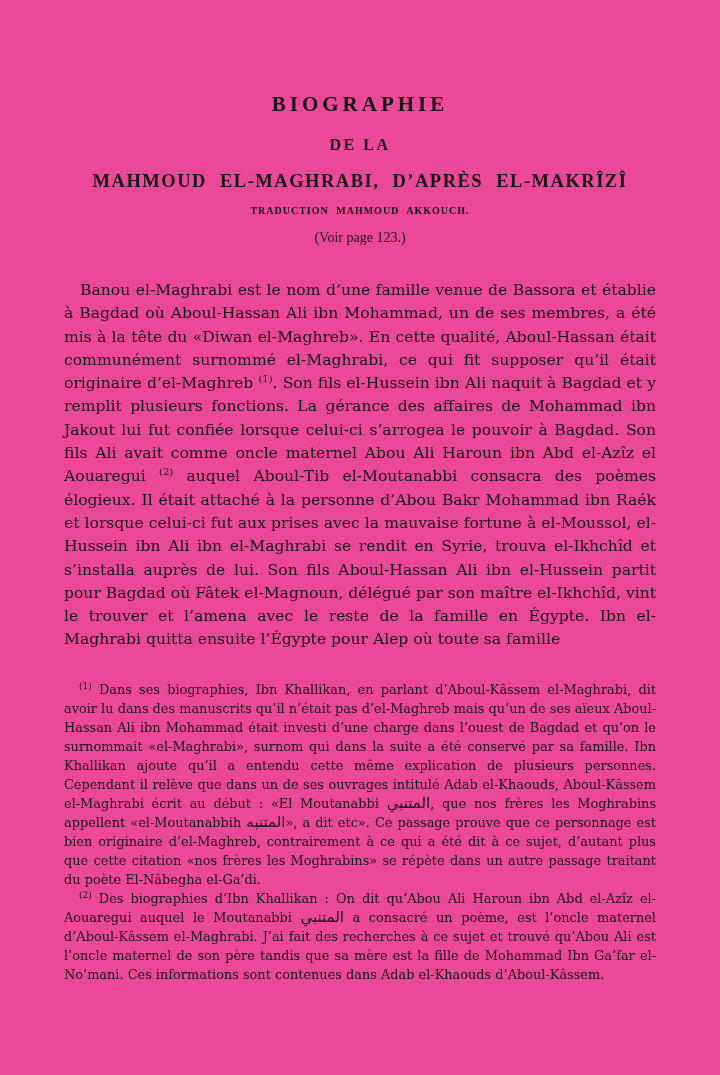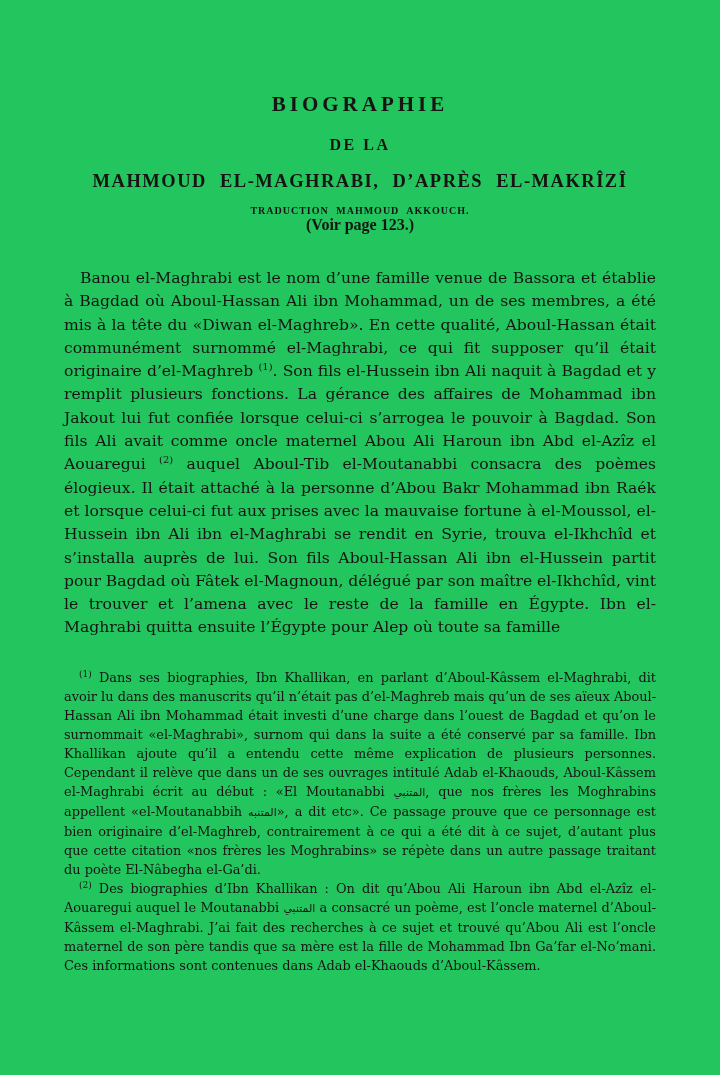--- a/index.html
+++ b/index.html
@@ -6,21 +6,21 @@
   body {
     width: 720px;
     height: 1075px;
     background: #f4f4f2;
     font-family: "Liberation Serif", "DejaVu Serif", serif;
   }
   .page {
     position: relative;
     width: 720px;
     height: 1075px;
-    background: #22c55e;
+    background: #ec4899;
     color: #161513;
     overflow: hidden;
     box-sizing: border-box;
     padding: 92px 64px 0 64px;
   }
   .heading-block { text-align: center; }
   .main-title {
     font-size: 21px;
     font-weight: bold;
     letter-spacing: 4px;
@@ -40,22 +40,23 @@
     margin-top: 17px;
   }
   .traduction-line {
     font-size: 10px;
     font-weight: bold;
     letter-spacing: 1px;
     word-spacing: 4px;
     margin-top: 13px;
   }
   .voir-page {
-    font-size: 16px;
-    font-weight: bold;
+    font-size: 14px;
+    font-weight: normal;
+    margin-top: 14px;
   }
   .body-paragraph {
     margin-top: 33px;
     font-size: 15.6px;
     line-height: 23.3px;
     text-align: justify;
     text-indent: 16px;
     font-family: "DejaVu Serif", "Liberation Serif", serif;
   }
   .footnote-ref {
@@ -72,21 +73,21 @@
   }
   .footnote { text-indent: 15px; margin: 0; }
   .footnote-marker {
     font-size: 9px;
     vertical-align: super;
     line-height: 0;
   }
   .italic-title { }
   .arabic-word {
     font-family: "DejaVu Sans", sans-serif;
-    font-size: 11px;
+    font-size: 15px;
   }
 </style>
 </head>
 <body>
 
 <div class="page">
 
   <div class="heading-block">
     <div class="main-title">BIOGRAPHIE</div>
     <div class="sub-dela">DE LA</div>

